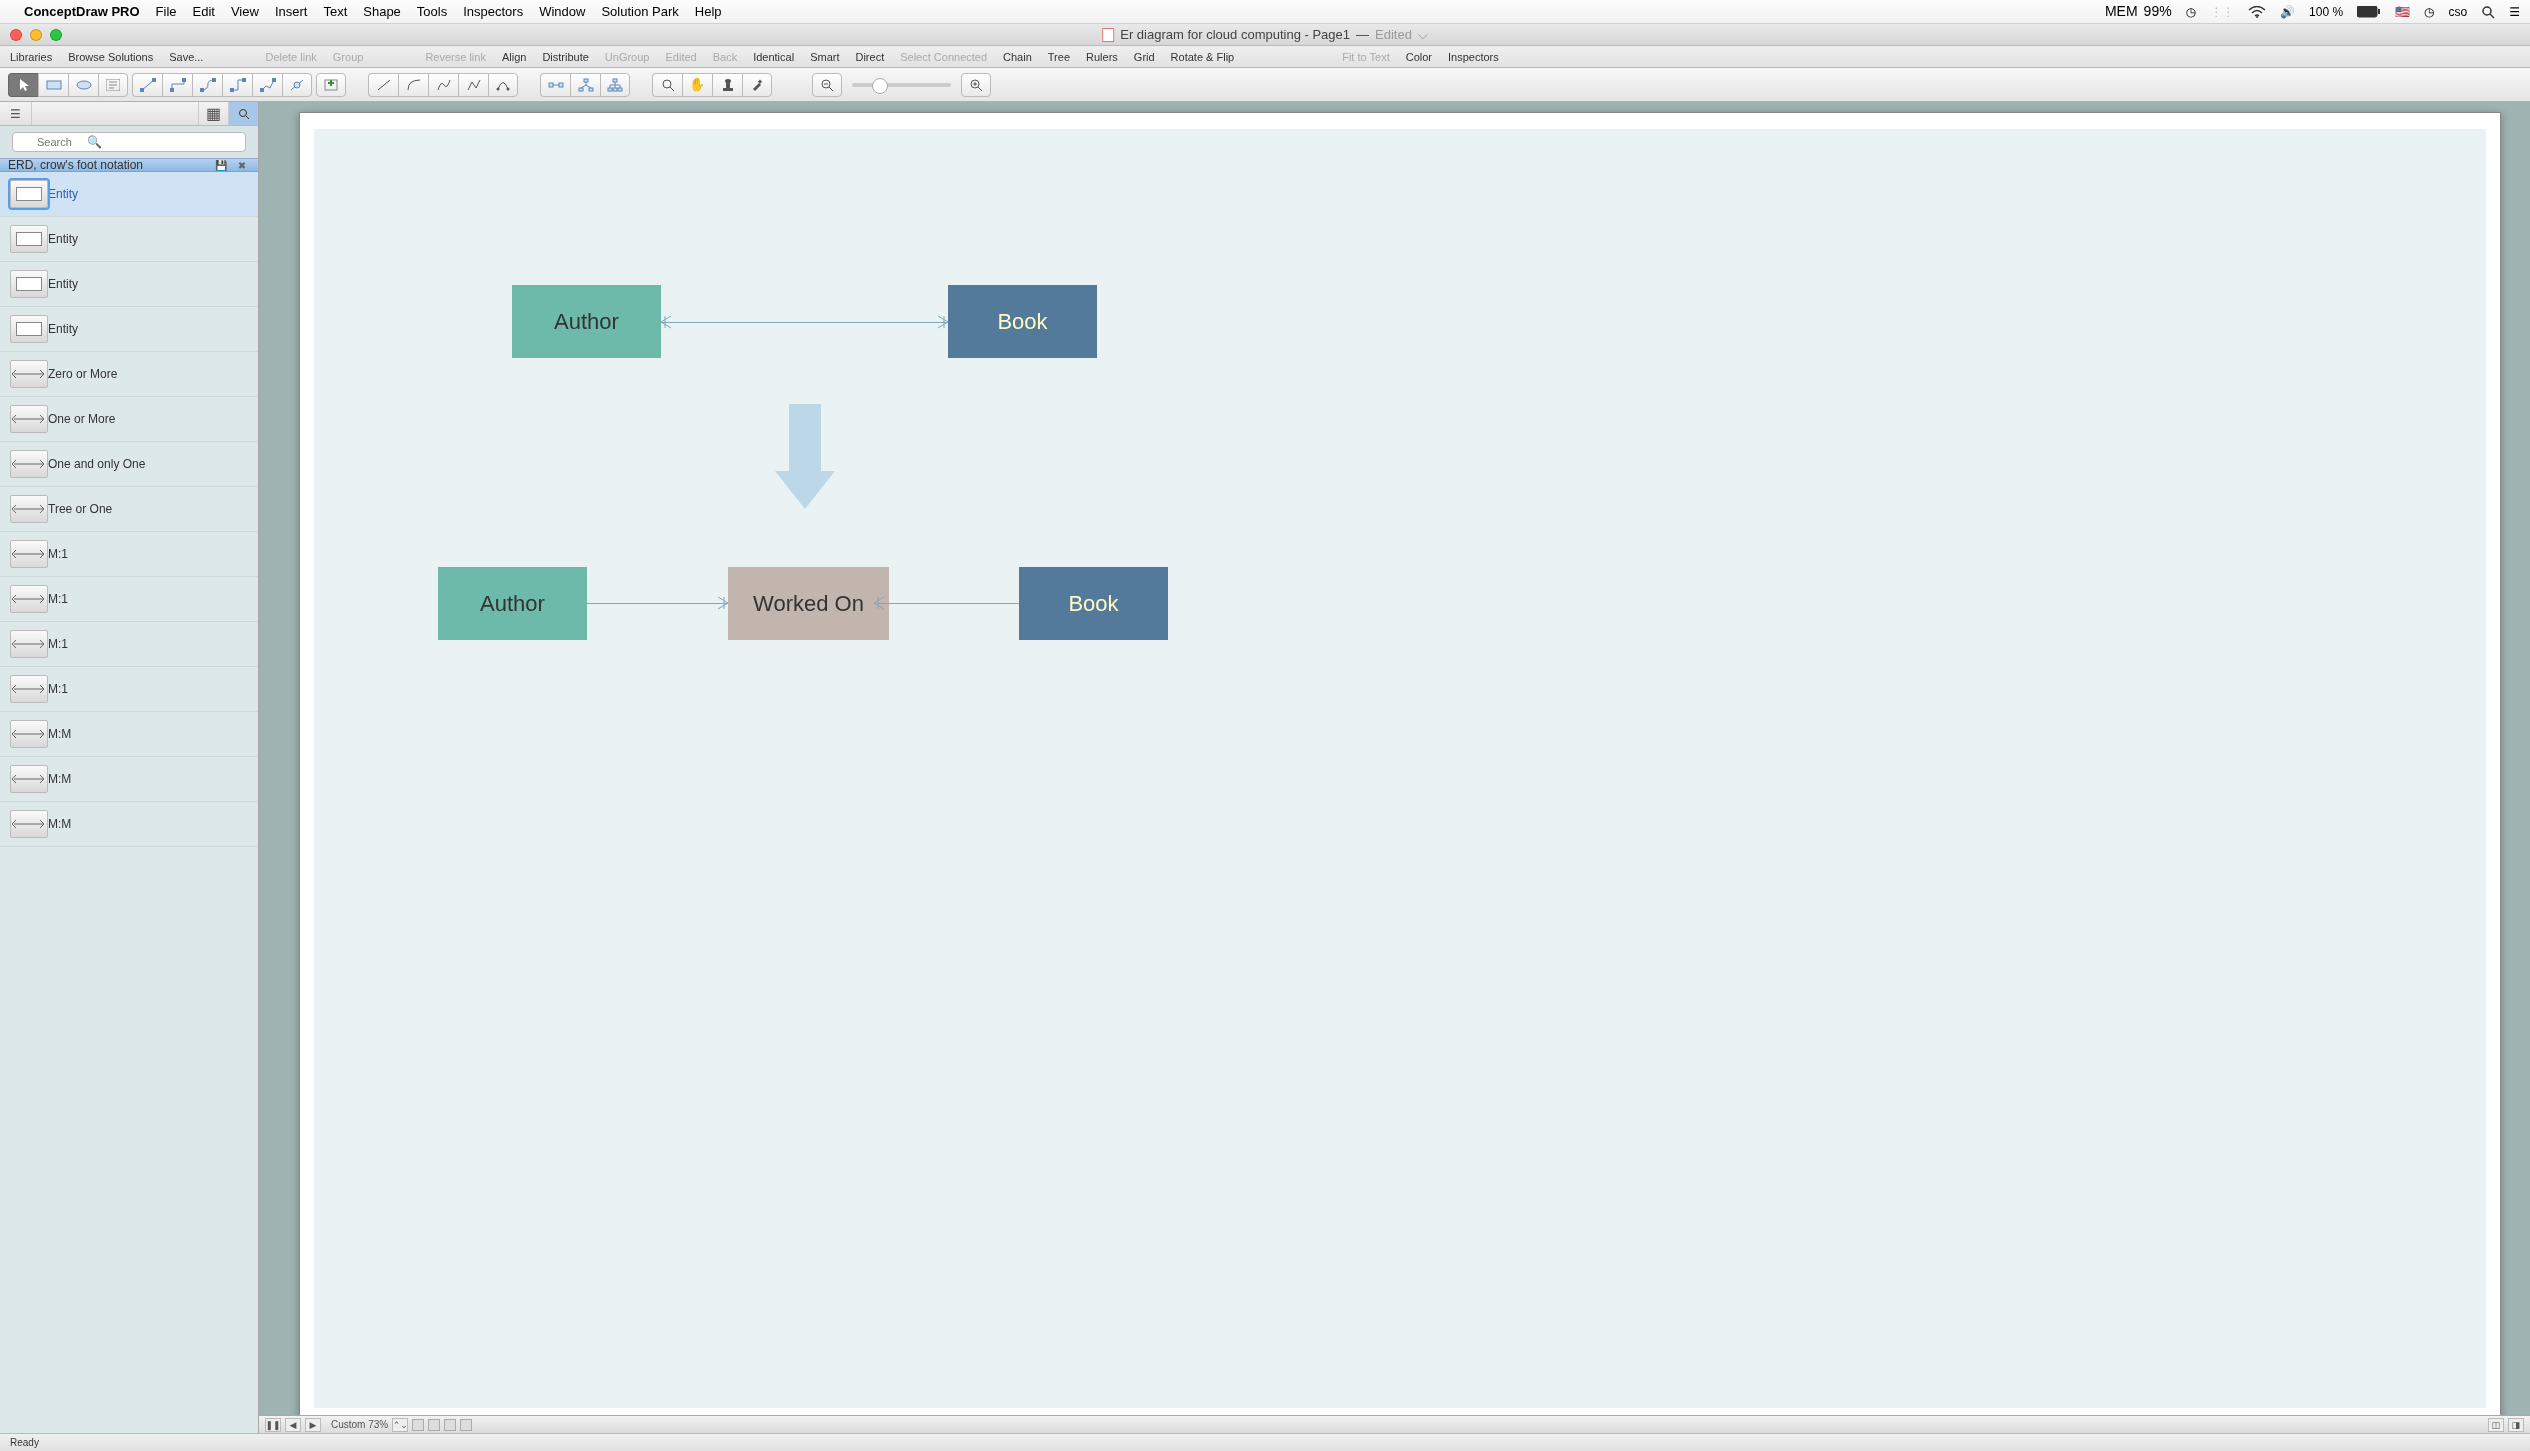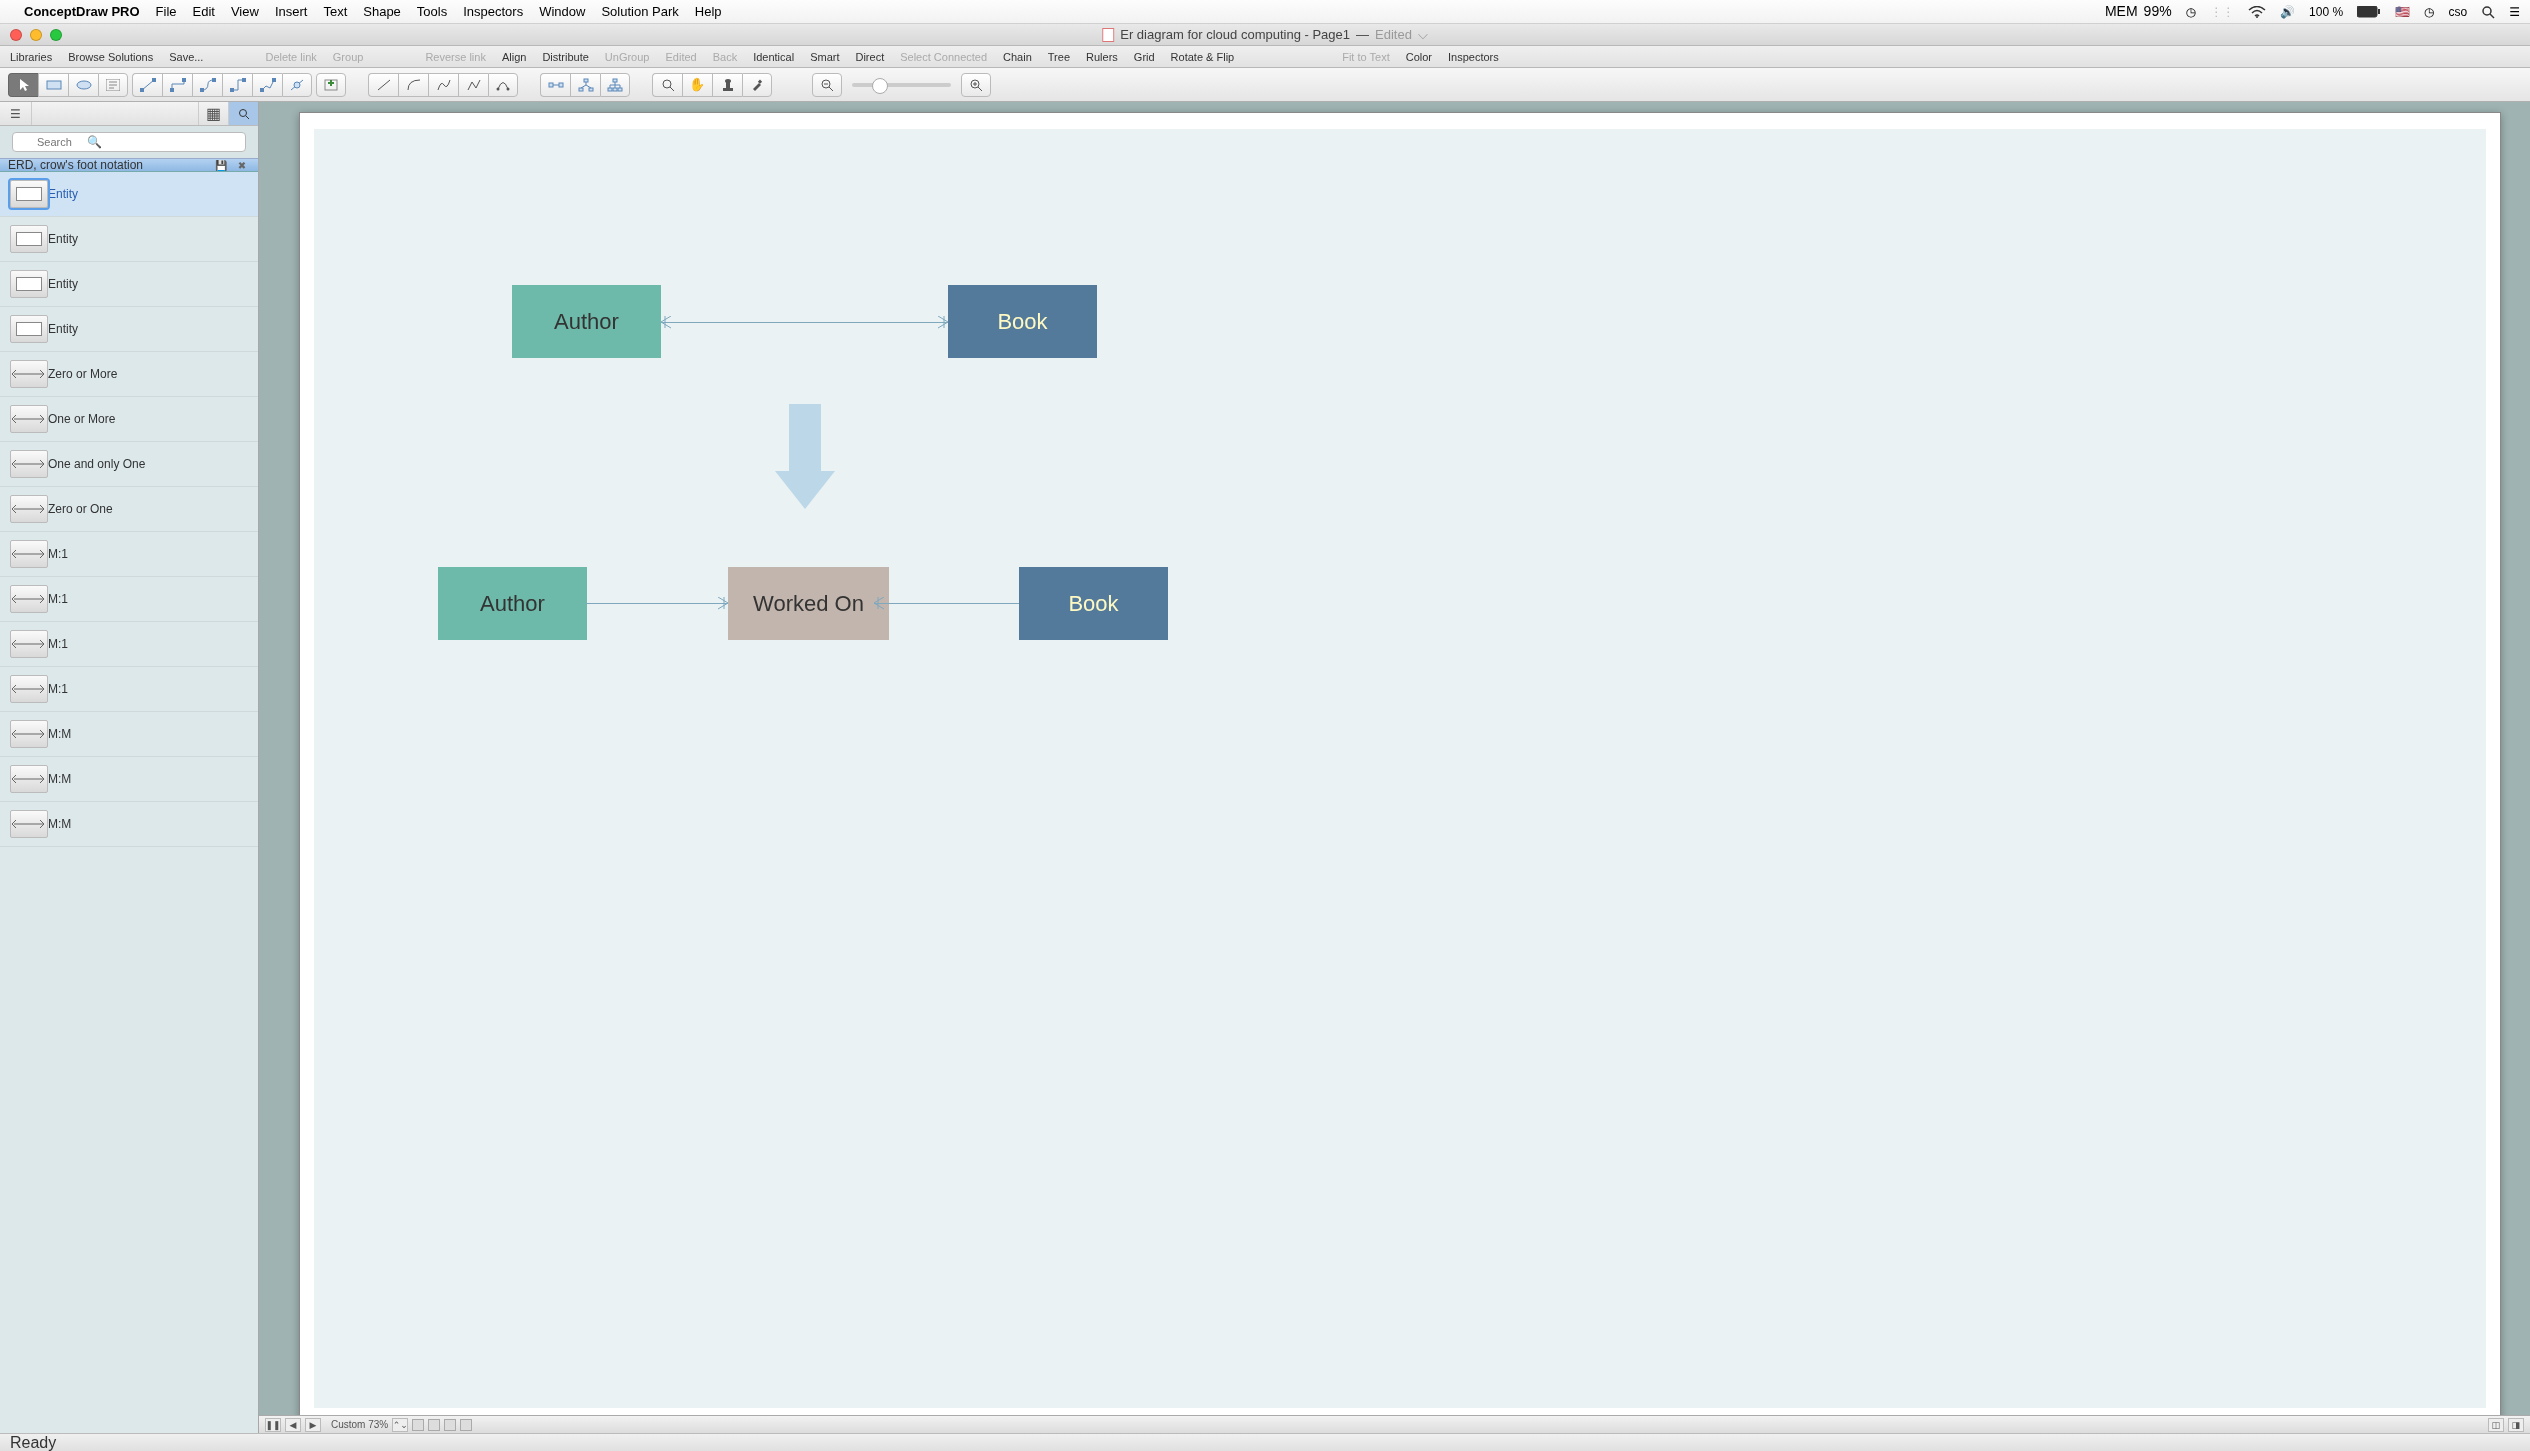--- a/index.html
+++ b/index.html
@@ -83,21 +83,21 @@
 .arrow-down .shaft { position:absolute; left:14px; top:0; width:32px; height:69px; background:#bcd8e8; }
 .arrow-down .head { position:absolute; left:0; top:67px; width:0; height:0; border-left:30px solid transparent; border-right:30px solid transparent; border-top:38px solid #bcd8e8; }
 
 
 .pagebar { position:absolute; left:0; right:0; bottom:0; height:18px; background:linear-gradient(#f2f2f2,#dcdcdc); border-top:1px solid #aaa; display:flex; align-items:center; font-size:10px; color:#555; padding:0 6px; gap:4px; box-sizing:border-box; }
 .pagebar .pb-btn { width:16px; height:14px; border:1px solid #bbb; background:#eee; display:flex; align-items:center; justify-content:center; font-size:9px; }
 .pagebar .zoom-label { margin-left:6px; }
 .pagebar .pb-seg { width:12px; height:12px; border:1px solid #aaa; background:#ddd; }
 
 
-.statusbar { height:18px; background:linear-gradient(#f0f0f0,#e0e0e0); border-top:1px solid #bbb; display:flex; align-items:center; padding:0 10px; font-size:16px; color:#333; }
+.statusbar { height:18px; background:linear-gradient(#f0f0f0,#e0e0e0); border-top:1px solid #bbb; display:flex; align-items:center; padding:0 10px; font-size:10px; color:#333; }
 
 svg { display:block; }
 </style>
 </head>
 <body>
 
 <div class="menubar">
   <span class="apple"></span>
   <span class="appname">ConceptDraw PRO</span>
   <span class="menu-item">File</span>
@@ -443,21 +443,21 @@
           </div>
           <span>One and only One</span>
         </div>
         <div class="shape-item">
           <div class="shape-thumb">
             <svg width="34" height="12" viewBox="0 0 34 12">
               <line x1="2" y1="6" x2="32" y2="6" stroke="#666"></line>
               <path d="M28 2 L32 6 L28 10 M4 2 L0 6 L4 10" stroke="#666" fill="none"></path>
             </svg>
           </div>
-          <span>Zero or One</span>
+          <span>Tree or One</span>
         </div>
         <div class="shape-item">
           <div class="shape-thumb">
             <svg width="34" height="12" viewBox="0 0 34 12">
               <line x1="2" y1="6" x2="32" y2="6" stroke="#666"></line>
               <path d="M28 2 L32 6 L28 10 M4 2 L0 6 L4 10" stroke="#666" fill="none"></path>
             </svg>
           </div>
           <span>M:1</span>
         </div>

